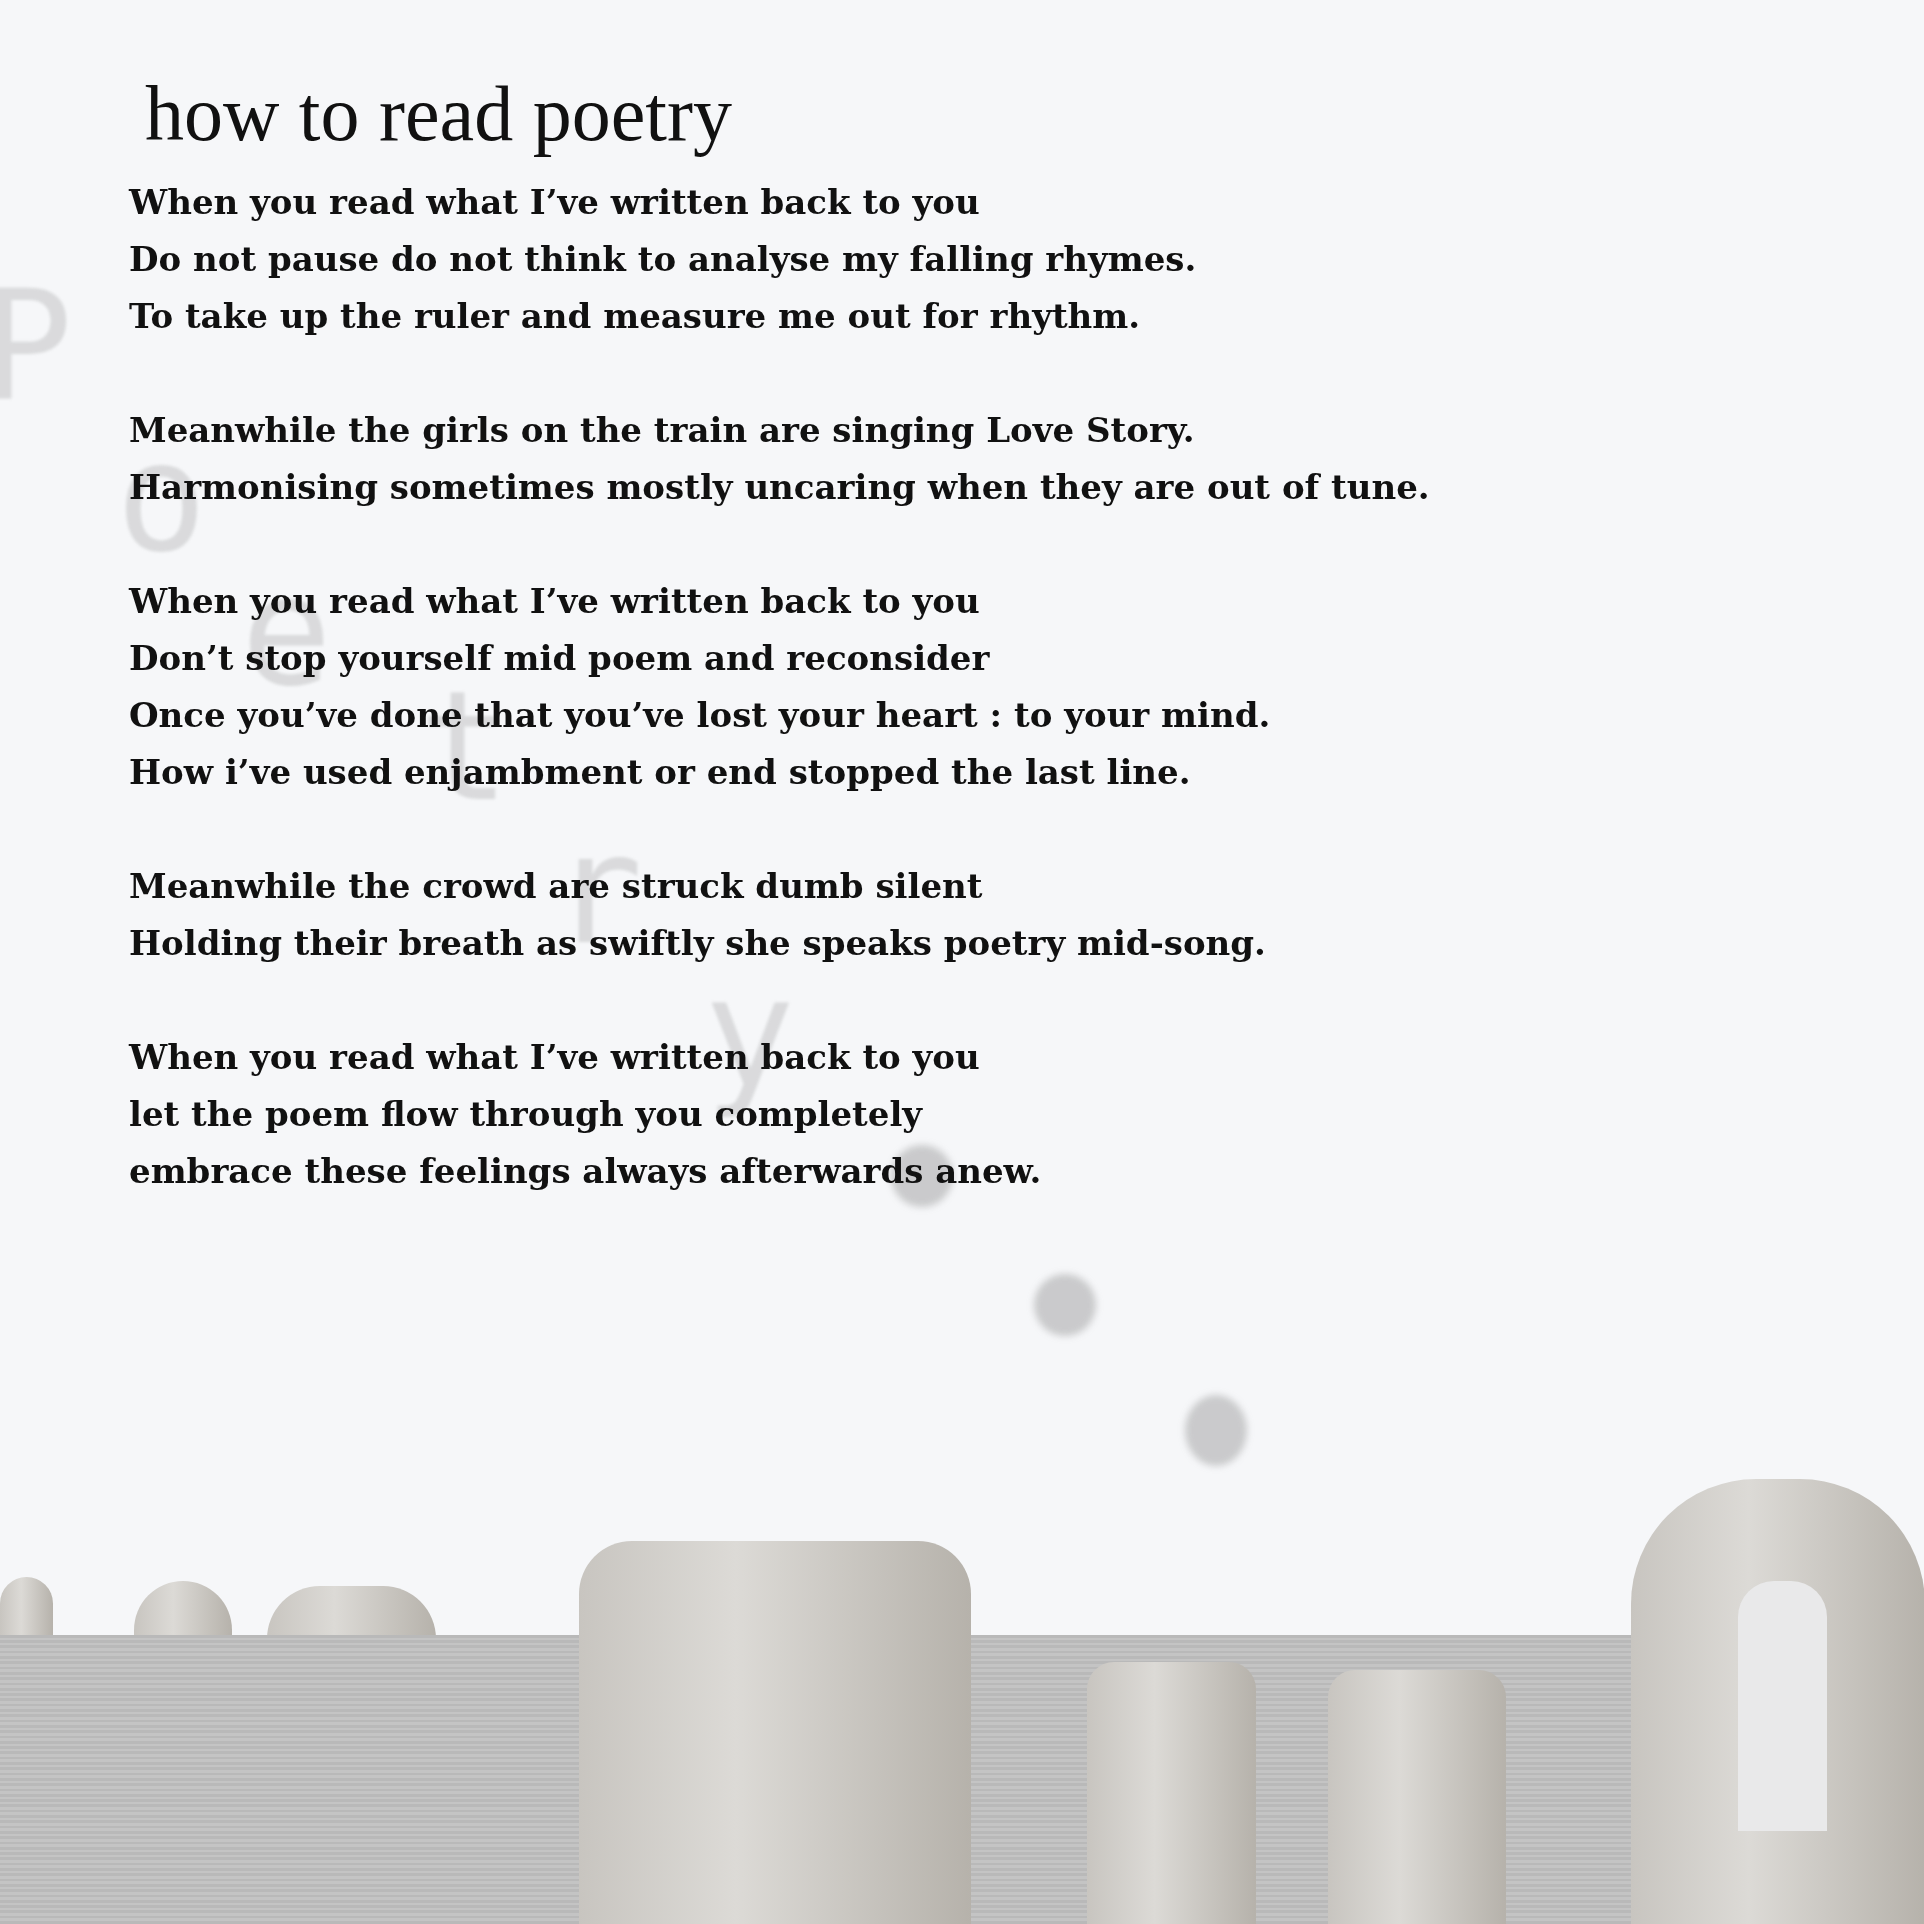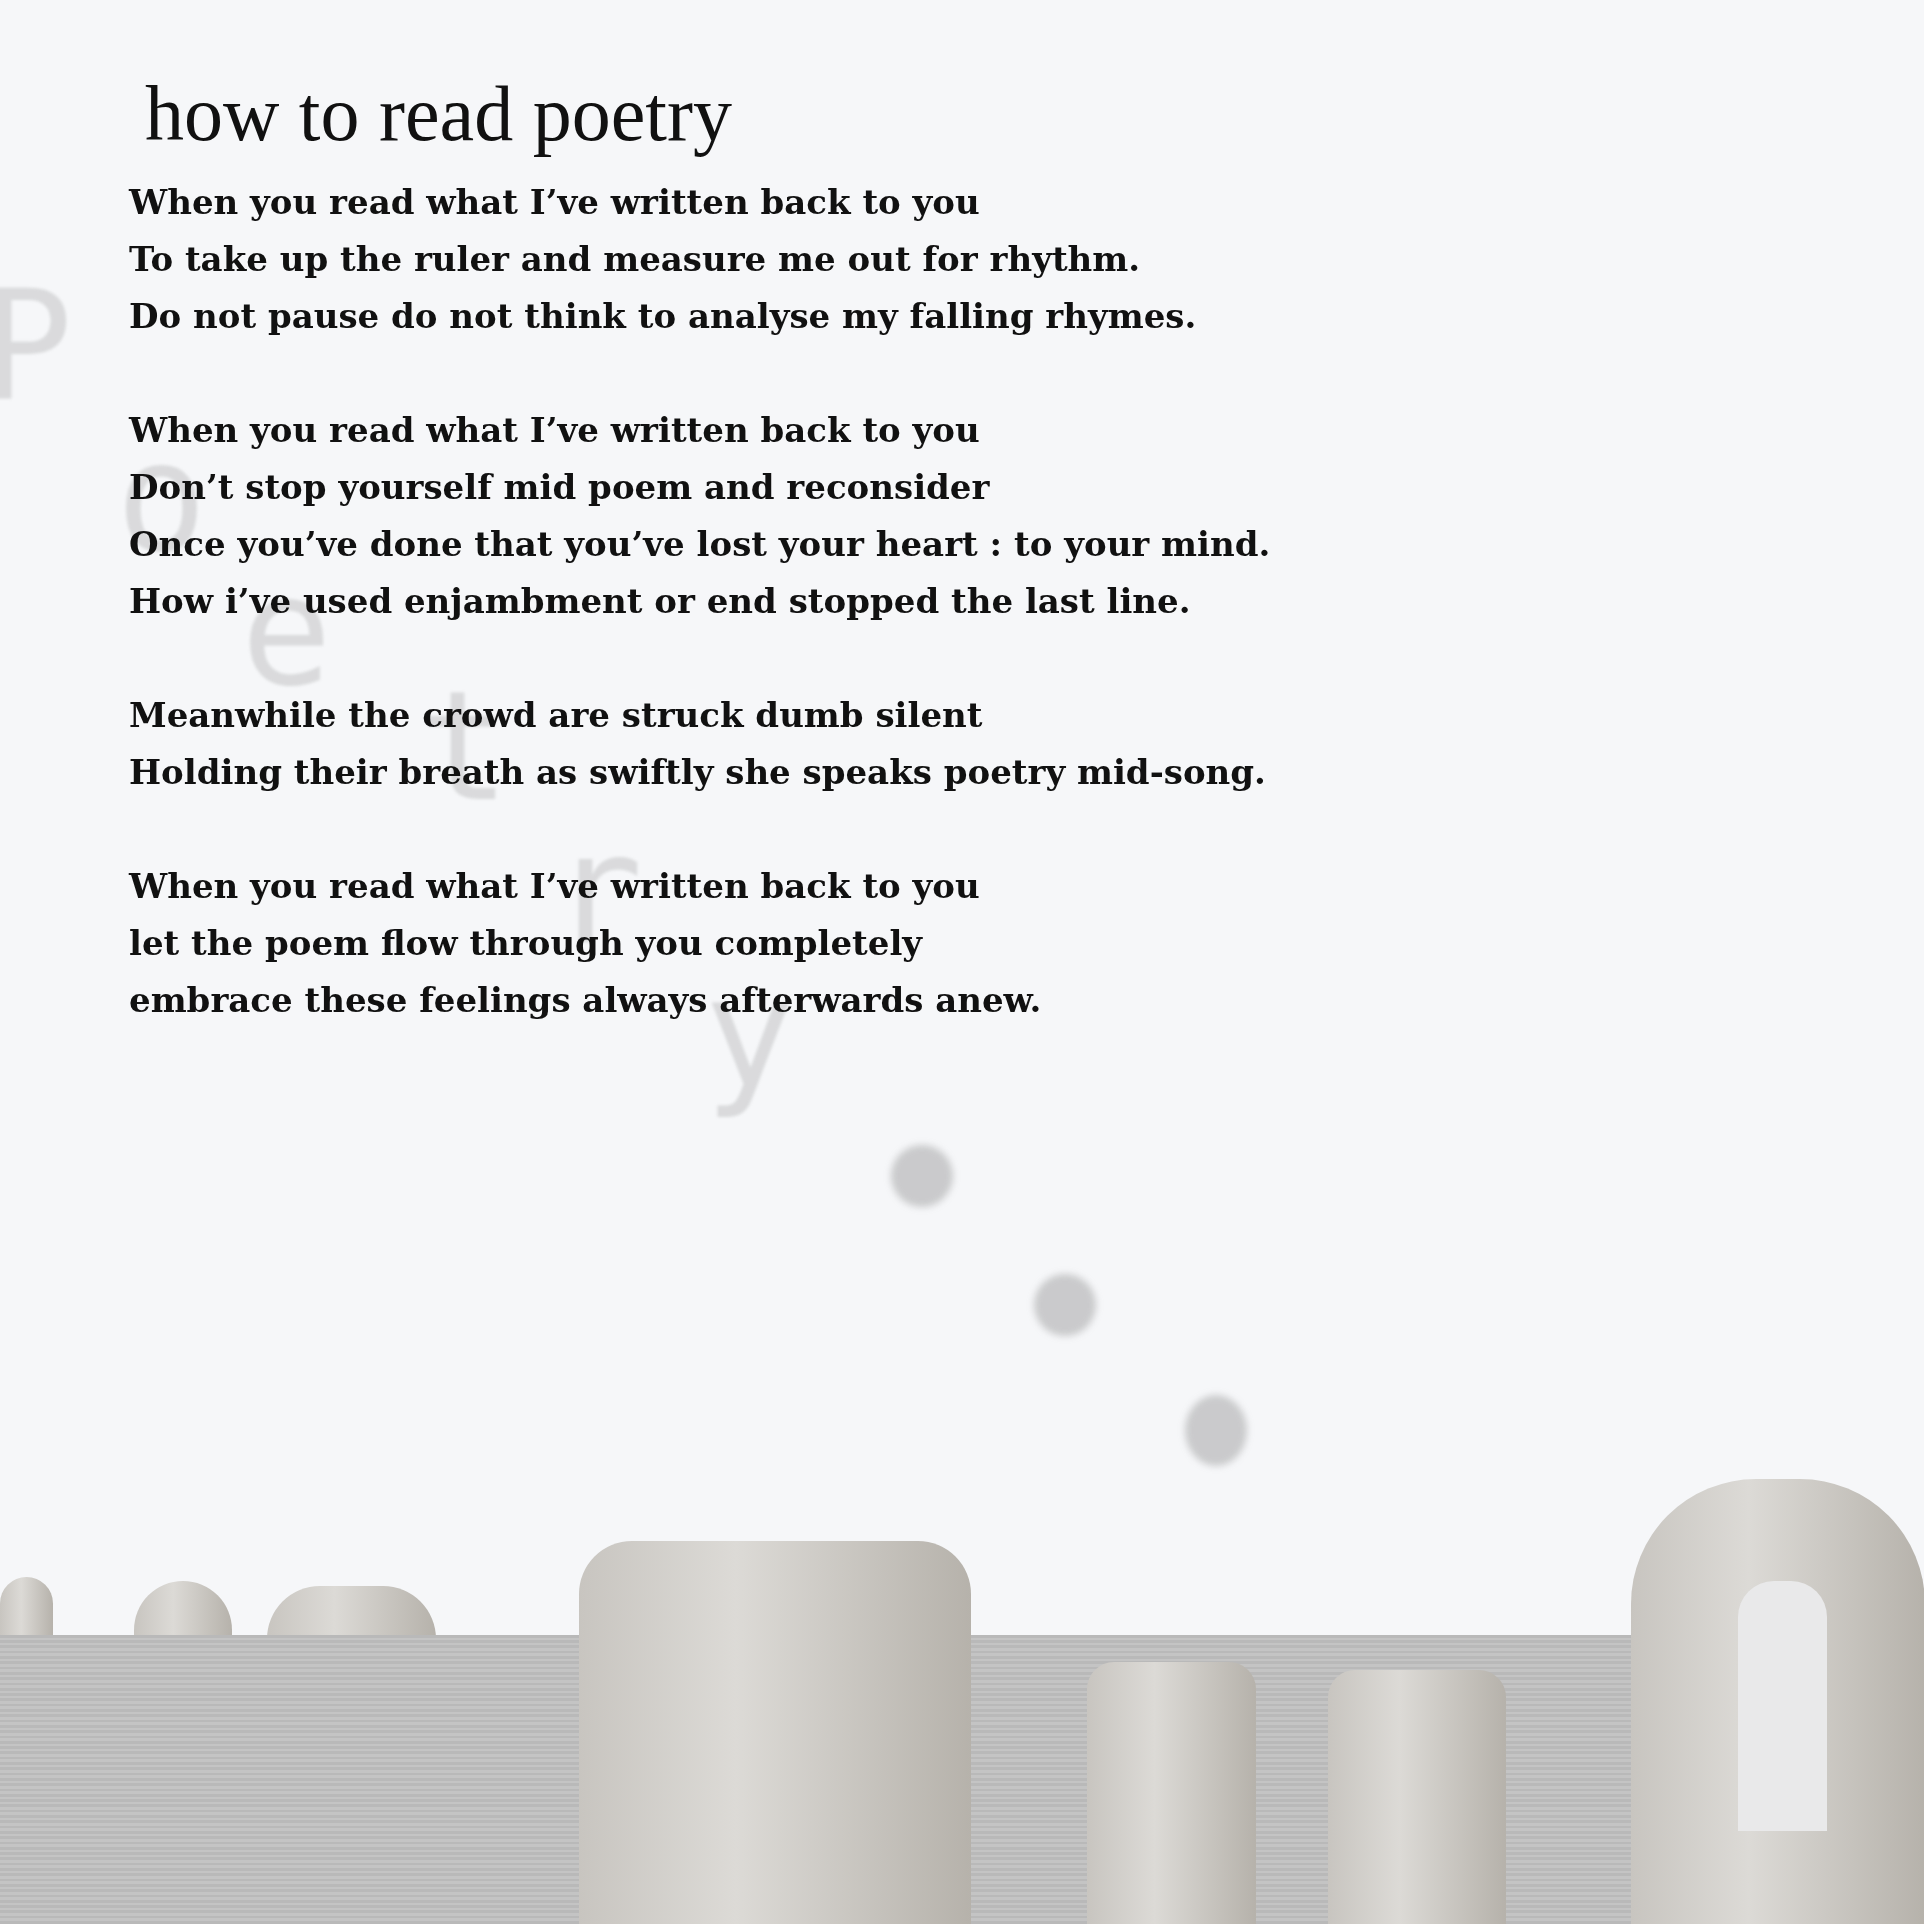--- a/index.html
+++ b/index.html
@@ -60,22 +60,26 @@
   <div class="typebar" style="left:1328px;top:200px;width:178px;height:258px;border-radius:27px 27px 0 0;"></div>
   <div class="typebar" style="left:1631px;top:9px;width:294px;height:446px;border-top-left-radius:125px;border-top-right-radius:125px;"></div>
   <div class="slot" style="left:1738px;top:111px;width:89px;height:250px;"></div>
 </div>
 
 <div class="content">
   <h1 class="title">how to read poetry</h1>
   <div class="stanzas">
     <div class="stanza">
       <span class="line">When you read what I’ve written back to you</span>
+      <span class="line">Do not pause do not think to analyse my falling rhymes.</span>
       <span class="line">To take up the ruler and measure me out for rhythm.</span>
-      <span class="line">Do not pause do not think to analyse my falling rhymes.</span>
+    </div>
+    <div class="stanza">
+      <span class="line">Meanwhile the girls on the train are singing Love Story.</span>
+      <span class="line">Harmonising sometimes mostly uncaring when they are out of tune.</span>
     </div>
     <div class="stanza">
       <span class="line">When you read what I’ve written back to you</span>
       <span class="line">Don’t stop yourself mid poem and reconsider</span>
       <span class="line">Once you’ve done that you’ve lost your heart : to your mind.</span>
       <span class="line">How i’ve used enjambment or end stopped the last line.</span>
     </div>
     <div class="stanza">
       <span class="line">Meanwhile the crowd are struck dumb silent</span>
       <span class="line">Holding their breath as swiftly she speaks poetry mid-song.</span>

